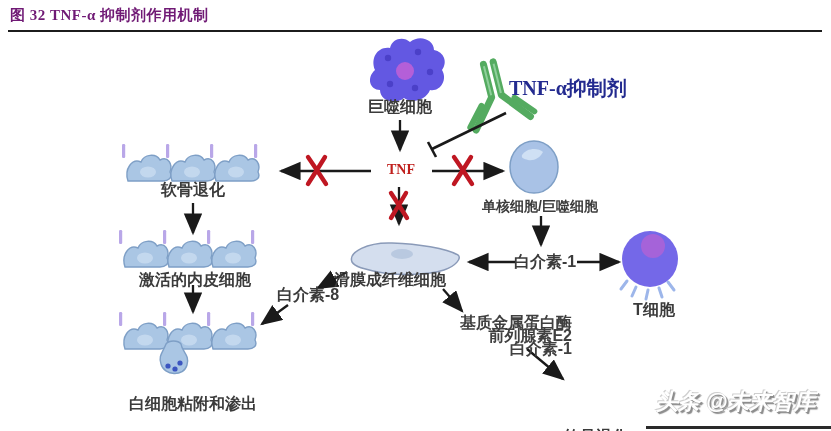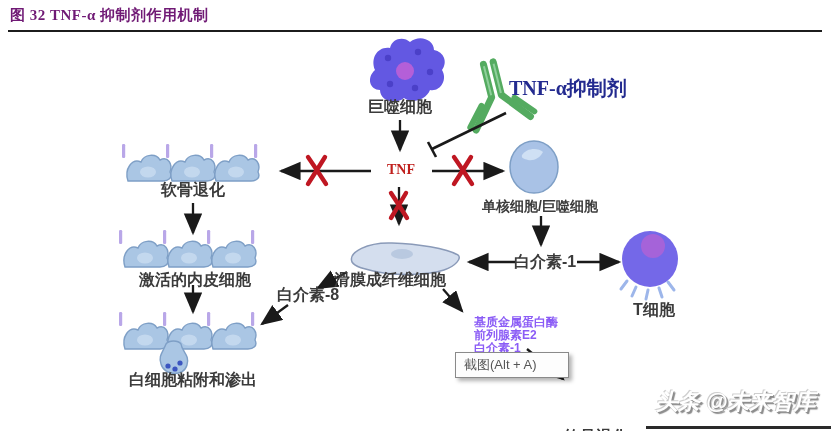--- a/index.html
+++ b/index.html
@@ -8,22 +8,22 @@
   .fig-title{position:absolute;left:10px;top:6px;font-family:"Liberation Serif",serif;
         font-weight:bold;font-size:15px;color:#701a75;letter-spacing:.5px;white-space:nowrap;}
   .title-rule{position:absolute;left:8px;top:30px;width:814px;height:2px;background:#1c1c1c;}
   svg.canvas{position:absolute;left:0;top:0;}
   .lbl{position:absolute;transform:translate(-50%,-50%);font-size:16px;color:#3b3b3b;
         font-weight:600;white-space:nowrap;}
   .lbl-sm{font-size:14px;}
   .lbl-tnf{font-family:"Liberation Serif",serif;font-weight:bold;font-size:14px;color:#c0201d;}
   .lbl-inhibitor{position:absolute;transform:translateY(-50%);font-family:"Liberation Serif",serif;
         font-weight:bold;font-size:20px;color:#232a8f;white-space:nowrap;}
-  .mediators{position:absolute;transform:translateX(-50%);text-align:left;font-size:12px;
-        font-weight:bold;color:#8b5cf6;line-height:13px;white-space:nowrap;}
+  .mediators{position:absolute;transform:translateX(-50%);text-align:right;font-size:16px;
+        font-weight:bold;color:#404040;line-height:13px;white-space:nowrap;}
   .tooltip-box{position:absolute;left:455px;top:352px;width:104px;height:24px;background:#fdfdfd;
         border:1px solid #8a8a8a;box-shadow:3px 3px 4px rgba(0,0,0,.3);color:#555;
         font-size:13px;line-height:24px;padding-left:8px;white-space:nowrap;}
   .watermark{position:absolute;left:656px;top:387px;font-size:22px;font-weight:bold;color:#ffffff;
         text-shadow:-1px -1px 0 #cfcfcf,2px 2px 1px #8a8a8a,1px 1px 0 #9a9a9a;white-space:nowrap;font-style:italic;}
   .bottom-rule{position:absolute;left:646px;top:426px;width:185px;height:3px;background:#2a2a2a;}
 </style>
 </head>
 <body>
 
@@ -142,33 +142,32 @@
         <path d="M406,193 Q399,205 391,218"></path>
       </g>
     </g>
   </svg>
 
   <div class="lbl" style="left:400px;top:107px;">巨噬细胞</div>
   <div class="lbl-inhibitor" style="left:509px;top:88px;">TNF-α抑制剂</div>
   <div class="lbl lbl-tnf" style="left:401px;top:170px;">TNF</div>
   <div class="lbl" style="left:193px;top:190px;">软骨退化</div>
   <div class="lbl" style="left:195px;top:272px;margin-top:8px;">激活的内皮细胞</div>
-  <div class="lbl" style="left:193px;top:380px;">白细胞粘附和渗出</div>
+  <div class="lbl" style="left:193px;top:404px;">白细胞粘附和渗出</div>
   <div class="lbl lbl-sm" style="left:540px;top:207px;">单核细胞/巨噬细胞</div>
   <div class="lbl" style="left:545px;top:262px;">白介素-1</div>
   <div class="lbl" style="left:654px;top:310px;text-align:right;">T细胞</div>
   <div class="lbl" style="left:390px;top:280px;">滑膜成纤维细胞</div>
   <div class="lbl" style="left:308px;top:295px;">白介素-8</div>
 
   <div class="mediators" style="left:516px;top:316px;">
     <div>基质金属蛋白酶</div>
     <div>前列腺素E2</div>
     <div>白介素-1</div>
   </div>
 
   <div class="lbl" style="left:596px;top:392px;margin-top:45px;">软骨退化</div>
 
-  <div class="tooltip-box">截图(Alt + A)</div>
 
   <div class="watermark">头条 @未来智库</div>
   <div class="bottom-rule"></div>
 
 </div>
 
 </body></html>

